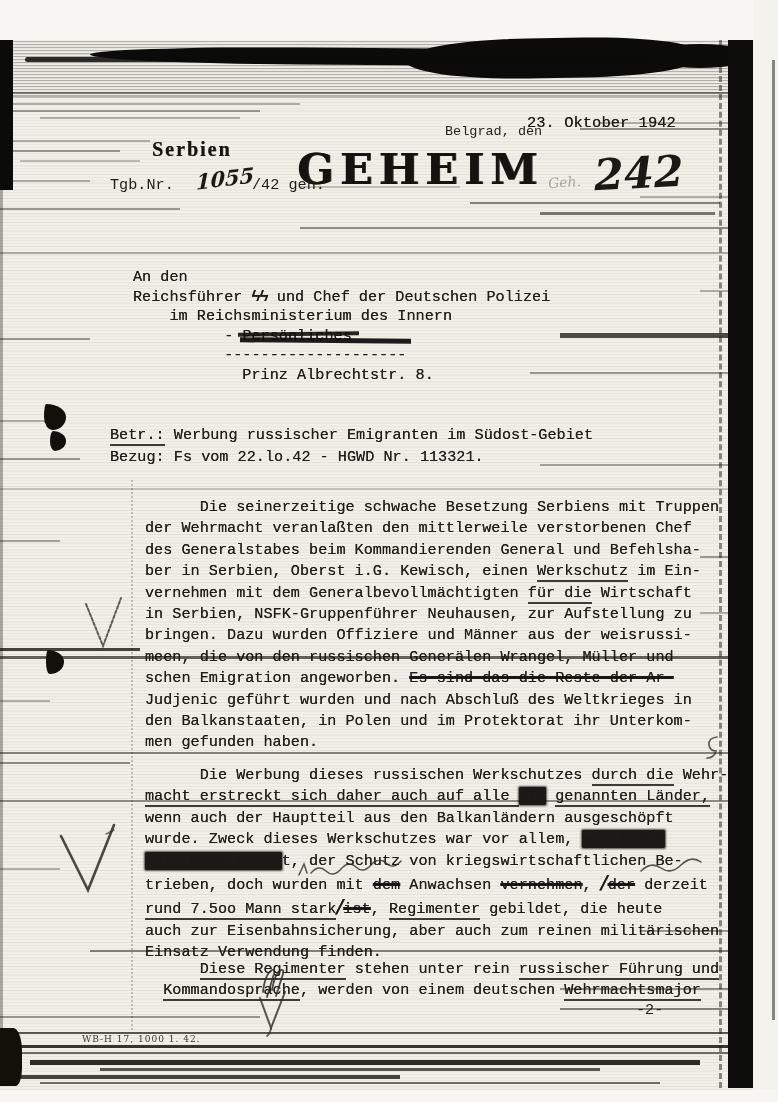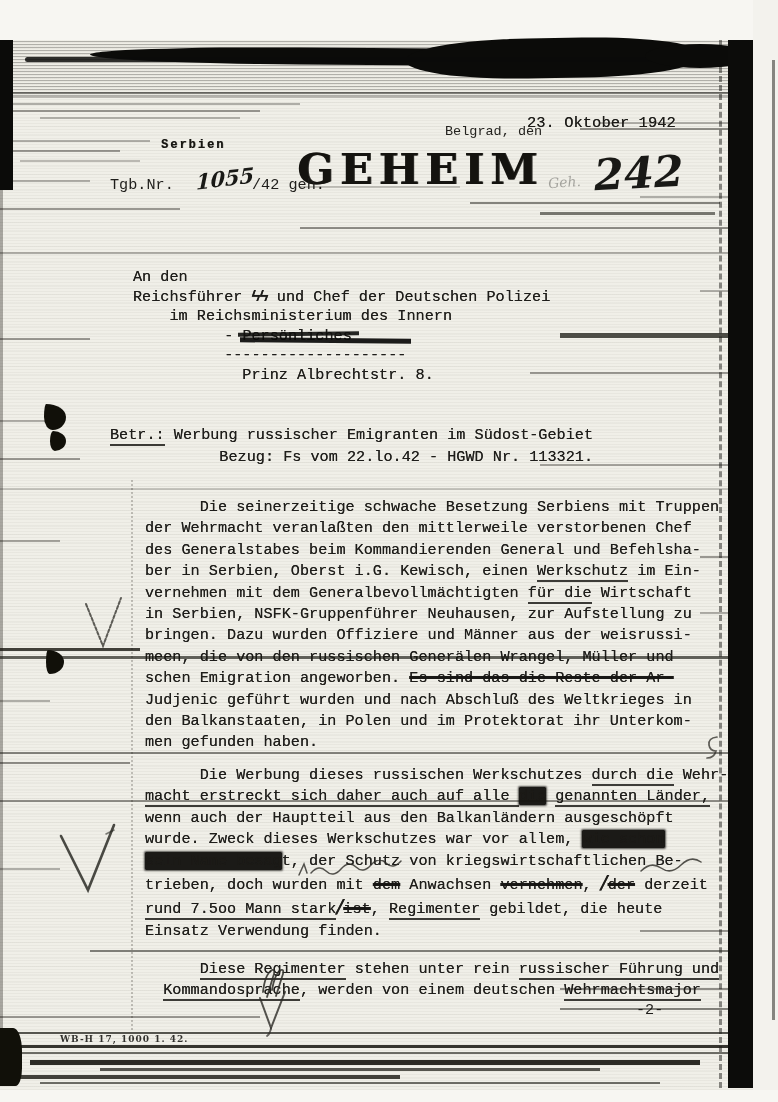--- a/index.html
+++ b/index.html
@@ -12,49 +12,49 @@
   .topstrip{position:absolute;left:0;top:0;width:778px;height:40px;background:#f7f6f2;z-index:5;}
   .botstrip{position:absolute;left:0;top:1090px;width:778px;height:12px;background:#f7f6f2;z-index:6;}
 
   .streak{position:absolute;background:#16150f;z-index:4;pointer-events:none;}
 
   
   .block{position:absolute;z-index:3;}
   .tl{white-space:pre;font:15.2px/21.4px "Liberation Mono","DejaVu Sans Mono",monospace;
       color:#1e1d1a;text-shadow:0 0 .5px rgba(25,24,20,.8);}
   .addr .tl{line-height:19.6px;}
-  .subj .tl{line-height:22px;text-align:right;}
+  .subj .tl{line-height:22px;}
   .seg{position:relative;}
   .seg-u{border-bottom:2px solid rgba(28,27,23,.85);}
   .seg-s{text-decoration-line:line-through;text-decoration-thickness:2.5px;text-decoration-color:rgba(22,21,18,.92);}
   .seg-x{background:#1b1a17;color:rgba(35,34,30,.3);box-shadow:0 0 2px 1px rgba(27,26,23,.75);border-radius:1px;}
   .seg-xs{position:relative;}
   .seg-xs::before{content:"";position:absolute;left:-4px;right:-8px;top:5px;height:4px;background:rgba(15,15,13,.9);transform:rotate(-.8deg);}
   .seg-xs::after{content:"";position:absolute;left:-2px;right:-60px;top:11px;height:5px;background:rgba(10,10,9,.92);transform:rotate(.5deg);}
   .seg-h{font-family:"DejaVu Serif",serif;font-style:italic;font-weight:700;font-size:19px;}
   .seg-rn{font-weight:700;letter-spacing:-1px;}
 
   
   .letterhead{position:absolute;left:84px;top:110px;z-index:3;font-family:"DejaVu Serif",serif;
       font-weight:700;font-size:19px;color:#161511;letter-spacing:.5px;text-shadow:.5px 0 0 rgba(15,15,12,.6);}
-  .letterhead2{position:absolute;left:152px;top:138px;z-index:3;font-family:Liberation Mono, monospace;
-      font-weight:700;font-size:12px;letter-spacing:2px;color:#161511;text-shadow:.5px 0 0 rgba(15,15,12,.6);margin-left:9px;}
+  .letterhead2{position:absolute;left:152px;top:138px;z-index:3;font-family:Liberation Serif, serif;
+      font-weight:700;font-size:20px;letter-spacing:2px;color:#161511;text-shadow:.5px 0 0 rgba(15,15,12,.6);}
   .place{position:absolute;left:445px;top:124px;z-index:3;font:13.5px "Liberation Mono","DejaVu Sans Mono",monospace;color:#24231f;}
   .date{position:absolute;left:527px;top:114px;z-index:3;font:15.5px "Liberation Mono","DejaVu Sans Mono",monospace;color:#1c1b18;text-shadow:0 0 .5px rgba(25,24,20,.8);}
   .geheim{position:absolute;left:297px;top:144px;z-index:3;font-family:"DejaVu Serif",serif;
       font-weight:800;font-size:43px;letter-spacing:6px;color:#14130f;text-shadow:1px 0 0 rgba(15,14,11,.85);}
   .tgb{position:absolute;left:110px;top:176px;z-index:3;font:15.2px "Liberation Mono","DejaVu Sans Mono",monospace;color:#1e1d1a;}
   .hand{font-family:"DejaVu Serif",serif;font-style:italic;color:#191916;}
   .tgbnum{position:absolute;left:196px;top:166px;z-index:3;font-size:21px;font-weight:700;transform:rotate(-7deg) skewX(-8deg);}
   .tgbsuffix{position:absolute;left:252px;top:176px;z-index:3;font:15.2px "Liberation Mono","DejaVu Sans Mono",monospace;color:#1e1d1a;}
   .regnum{position:absolute;left:594px;top:148px;z-index:3;font-size:43px;font-weight:700;transform:rotate(-3deg);}
   .regpre{position:absolute;left:548px;top:174px;z-index:3;font-size:14px;opacity:.35;transform:rotate(-4deg);}
 
   .pagemarker{position:absolute;left:636px;top:1001px;z-index:3;font:15.2px "Liberation Mono","DejaVu Sans Mono",monospace;color:#1e1d1a;}
-  .printcode{position:absolute;left:60px;top:1034px;z-index:7;font-family:"DejaVu Serif",serif;font-weight:700;
+  .printcode{position:absolute;left:82px;top:1034px;z-index:7;font-family:"DejaVu Serif",serif;font-weight:400;
       font-size:9px;letter-spacing:1px;color:#12110e;opacity:.85;filter:blur(.3px);}
 
   
   .band-noise{position:absolute;left:0;top:40px;width:778px;height:56px;z-index:5;opacity:.75;
       background:repeating-linear-gradient(0deg, rgba(28,26,22,.4) 0 1px, rgba(205,200,188,.05) 1px 3px);}
   .blob{position:absolute;background:#0b0b09;z-index:6;}
   .leftbar{position:absolute;left:0;top:40px;width:13px;height:150px;background:#0b0b09;z-index:6;}
   .leftedge{position:absolute;left:0;top:190px;width:3px;height:840px;background:#21201b;opacity:.35;z-index:4;}
   .rightbar{position:absolute;left:728px;top:40px;width:25px;height:1048px;background:#0c0c0a;z-index:6;}
   .stitch{position:absolute;left:719px;top:40px;height:1048px;width:0;border-left:3px dashed rgba(28,27,23,.5);z-index:5;}
@@ -125,20 +125,21 @@
       <div class="tl"><span class="seg seg-n">men gefunden haben.</span></div>
     </div>
   <div class="block" style="left:145px;top:765px;">
       <div class="tl"><span class="seg seg-n">      Die Werbung dieses russischen Werkschutzes </span><span class="seg seg-u">durch die</span><span class="seg seg-n"> Wehr-</span></div>
       <div class="tl"><span class="seg seg-u">macht erstreckt sich daher auch auf alle </span><span class="seg seg-x">die</span><span class="seg seg-n"> </span><span class="seg seg-u">genannten Länder,</span></div>
       <div class="tl"><span class="seg seg-n">wenn auch der Hauptteil aus den Balkanländern ausgeschöpft</span></div>
       <div class="tl"><span class="seg seg-n">wurde. Zweck dieses Werkschutzes war vor allem, </span><span class="seg seg-x">wie schon</span></div>
       <div class="tl"><span class="seg seg-x">sein Name besag</span><span class="seg seg-n">t, der Schutz von kriegswirtschaftlichen Be-</span></div>
       <div class="tl"><span class="seg seg-n">trieben, doch wurden mit </span><span class="seg seg-s">dem</span><span class="seg seg-n"> Anwachsen </span><span class="seg seg-s">vernehmen</span><span class="seg seg-n">, </span><span class="seg seg-h">/</span><span class="seg seg-s">der</span><span class="seg seg-n"> derzeit</span></div>
       <div class="tl"><span class="seg seg-u">rund 7.5oo Mann stark</span><span class="seg seg-h">/</span><span class="seg seg-s">ist</span><span class="seg seg-n">, </span><span class="seg seg-u">Regimenter</span><span class="seg seg-n"> gebildet, die heute</span></div>
+      <div class="tl"><span class="seg seg-n">auch zur Eisenbahnsicherung, aber auch zum reinen militärischen</span></div>
       <div class="tl"><span class="seg seg-n">Einsatz Verwendung finden.</span></div>
     </div>
   <div class="block" style="left:145px;top:959px;text-align:center;">
       <div class="tl"><span class="seg seg-n">      </span><span class="seg seg-u">Diese Regimenter</span><span class="seg seg-n"> stehen unter rein </span><span class="seg seg-u">russischer Führung und</span></div>
       <div class="tl"><span class="seg seg-u">Kommandosprache</span><span class="seg seg-n">, </span><span class="seg seg-n">werden von einem deutschen </span><span class="seg seg-u">Wehrmachtsmajor</span></div>
     </div>
 
   <div class="pagemarker">-2-</div>
   <div class="printcode">WB-H 17, 1000 1. 42.</div>
 

